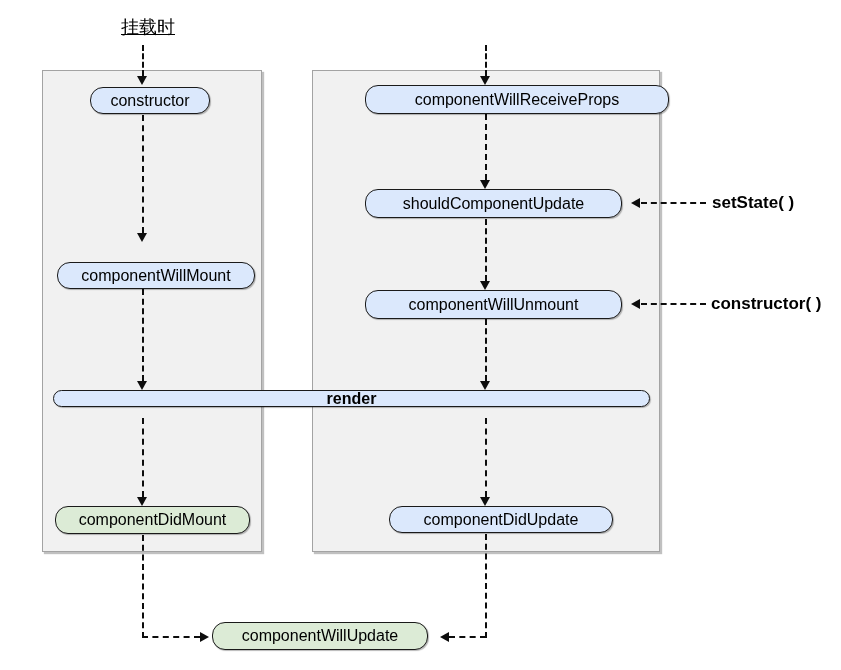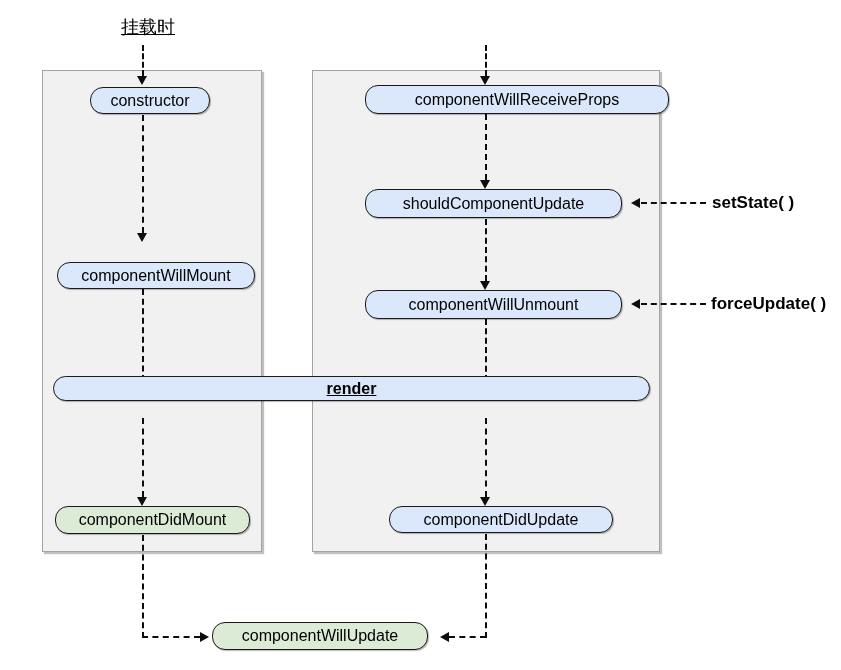--- a/index.html
+++ b/index.html
@@ -82,33 +82,33 @@
   <div class="vline" style="left:485px; top:534px; height:104px;"></div>
   <div class="hline" style="left:449px; top:636px; width:37px;"></div>
   <div class="tri tri-left" style="left:440px; top:632px;"></div>
 
   <div class="hline" style="left:641px; top:202px; width:65px;"></div>
   <div class="tri tri-left" style="left:631px; top:198px;"></div>
   <div class="ann" style="left:712px; top:192px;">setState( )</div>
 
   <div class="hline" style="left:641px; top:303px; width:65px;"></div>
   <div class="tri tri-left" style="left:631px; top:299px;"></div>
-  <div class="ann" style="left:711px; top:293px;">forceUpdate( )</div>
+  <div class="ann" style="left:711px; top:293px;">constructor( )</div>
 
   <div class="node blue" style="left:90px; top:87px; width:120px; height:27px;">constructor</div>
 
   <div class="node blue" style="left:57px; top:242px; width:198px; height:27px;margin-top:20px;">componentWillMount</div>
 
   <div class="node blue" style="left:365px; top:85px; width:304px; height:29px;">componentWillReceiveProps</div>
 
   <div class="node blue" style="left:365px; top:189px; width:257px; height:29px;">shouldComponentUpdate</div>
 
   <div class="node blue" style="left:365px; top:290px; width:257px; height:29px;">componentWillUnmount</div>
 
-  <div class="node blue bold" style="left:53px; top:376px; width:597px; height:25px;text-decoration:underline;">render</div>
+  <div class="node blue bold" style="left:53px; top:390px; width:597px; height:17px;">render</div>
 
   <div class="node green" style="left:55px; top:506px; width:195px; height:28px;">componentDidMount</div>
 
   <div class="node blue" style="left:389px; top:506px; width:224px; height:27px;">componentDidUpdate</div>
 
   <div class="node green" style="left:212px; top:622px; width:216px; height:28px;">componentWillUpdate</div>
 
 </div>
 
 </body></html>

